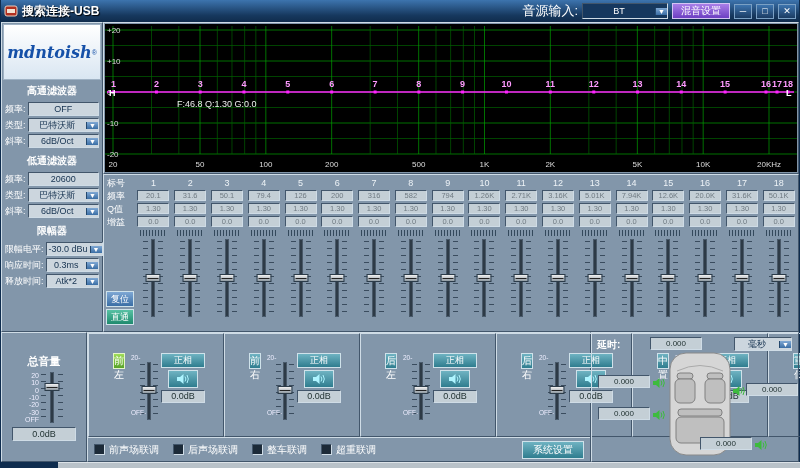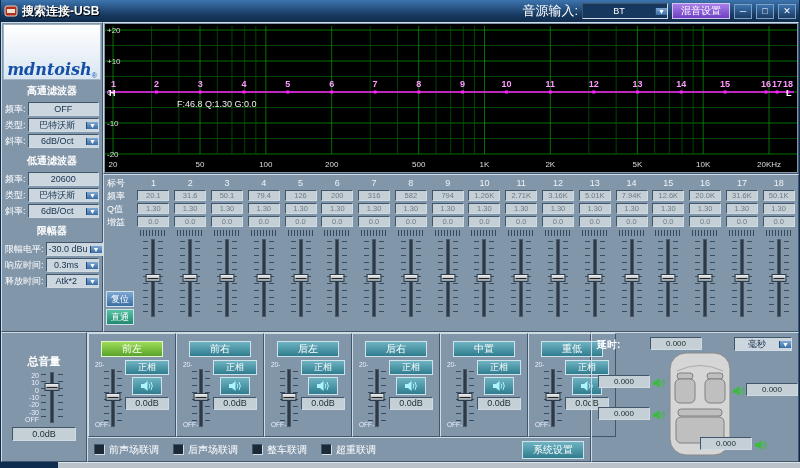--- a/index.html
+++ b/index.html
@@ -16,21 +16,21 @@
 .combo .cval{flex:1;font-size:9px;color:#14314f;display:flex;align-items:center;justify-content:center;padding:0 2px;white-space:nowrap;overflow:hidden;}
 .combo .arr{width:12px;background:linear-gradient(#7fa8d4,#3a6ea5);color:#fff;font-size:7px;display:flex;align-items:center;justify-content:center;border-left:1px solid #24486e;}
 .combo.dark{background:#16385e;}
 .combo.dark .cval{color:#fff;}
 .mix-btn{height:16px;padding:0 8px;font-size:10px;color:#fff;background:linear-gradient(#a97fe8,#6c3fc2);border:1px solid #d4c4f4;cursor:pointer;}
 .winbtn{width:18px;height:15px;font-size:9px;color:#fff;background:linear-gradient(#3d74ae,#1b3c63);border:1px solid #7aa0c4;cursor:pointer;line-height:1;}
 
 
 .top-section{display:flex;height:310px;flex:none;}
 .sidebar{width:102px;flex:none;border:1px solid;border-color:#cfdce6 #42566b #42566b #cfdce6;display:flex;flex-direction:column;padding:1px;}
-.logo{height:56px;background:linear-gradient(#ffffff,#d9e6f2);border:1px solid #9fb2c4;display:flex;align-items:flex-end;justify-content:center;}
+.logo{height:56px;background:linear-gradient(#ffffff,#d9e6f2);border:1px solid #9fb2c4;display:flex;align-items:center;justify-content:center;}
 .logo .ltext{font-family:"DejaVu Serif",serif;font-style:italic;font-weight:bold;font-size:16px;color:#1550a8;}
 .logo sup{font-size:7px;color:#1550a8;}
 .ptitle{color:#fff;font-size:10px;font-weight:bold;text-align:center;margin:4px 0 2px;}
 .prow{display:flex;align-items:center;margin:2px 2px;gap:2px;}
 .plabel{color:#fff;font-size:9px;flex:none;}
 .prow .combo{flex:1;height:14px;}
 .geq-btn{margin:8px 4px 0;height:18px;font-size:10px;color:#fff;background:linear-gradient(#6fb3c2,#2f7d8f);border:1px solid #cfe2ea;cursor:pointer;}
 
 .right-col{flex:1;display:flex;flex-direction:column;}
 .graph-panel{height:152px;flex:none;border:1px solid;border-color:#cfdce6 #42566b #42566b #cfdce6;padding:1px;background:#8296aa;}
@@ -60,21 +60,21 @@
 .master{width:86px;flex:none;border:1px solid;border-color:#cfdce6 #42566b #42566b #cfdce6;display:flex;flex-direction:column;align-items:center;padding:20px;}
 .master .mtitle{color:#fff;font-size:11px;font-weight:bold;margin:1px 0;}
 .mslider-wrap{flex:1;display:flex;align-items:stretch;gap:2px;}
 .mscale{display:flex;flex-direction:column;justify-content:space-between;font-size:7px;color:#eef;text-align:right;padding:2px 0;}
 .master .vslider{height:auto;align-self:stretch;}
 .valbox{background:#c4cfd6;border:1px solid;border-color:#42566b #cfdce6 #cfdce6 #42566b;font-size:9px;color:#233;text-align:center;}
 .master .valbox{width:64px;height:14px;line-height:12px;margin-top:2px;}
 
 .strips-area{width:504px;flex:none;display:flex;flex-direction:column;border:1px solid;border-color:#cfdce6 #42566b #42566b #cfdce6;}
 .strips{flex:1;display:flex;}
-.strip{flex:1;border:1px solid;border-color:#cfdce6 #42566b #42566b #cfdce6;display:flex;flex-direction:column;padding:6px;justify-content:flex-end;}
+.strip{flex:1;border:1px solid;border-color:#cfdce6 #42566b #42566b #cfdce6;display:flex;flex-direction:row;padding:18px;justify-content:flex-end;}
 .strip-name{height:16px;margin:1px 6px 2px;font-size:10px;color:#fff;background:linear-gradient(#6fb3c2,#2f7d8f);border:1px solid #cfe2ea;cursor:pointer;}
 .strip-name.sel{background:linear-gradient(#9fdc58,#58a32a);border-color:#e4f6c8;}
 .strip-body{flex:1;display:flex;}
 .strip-slider{width:30px;position:relative;flex:none;}
 .strip-slider .vslider{position:absolute;left:9px;top:8px;height:62px;}
 .sc-top,.sc-bot{position:absolute;left:0;font-size:6.5px;color:#eef;}
 .sc-top{top:2px;} .sc-bot{bottom:2px;}
 .strip-ctrls{flex:1;display:flex;flex-direction:column;align-items:center;gap:2px;padding-top:1px;}
 .phase-btn{width:44px;height:15px;font-size:9px;color:#fff;background:linear-gradient(#6fb3c2,#2f7d8f);border:1px solid #cfe2ea;cursor:pointer;}
 .spk-btn{width:30px;height:18px;background:linear-gradient(#6fb3c2,#2f7d8f);border:1px solid #cfe2ea;cursor:pointer;display:flex;align-items:center;justify-content:center;}

